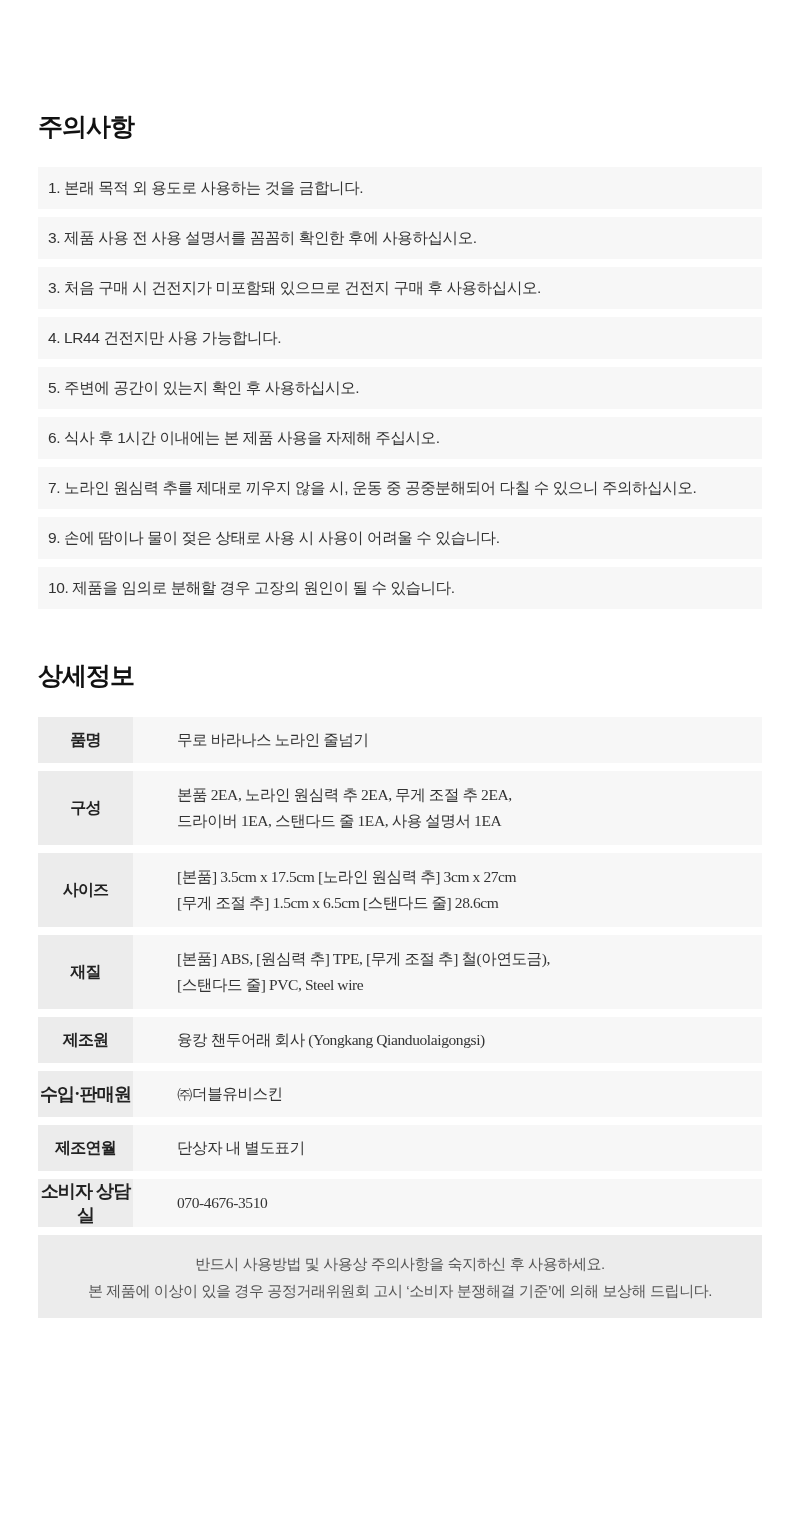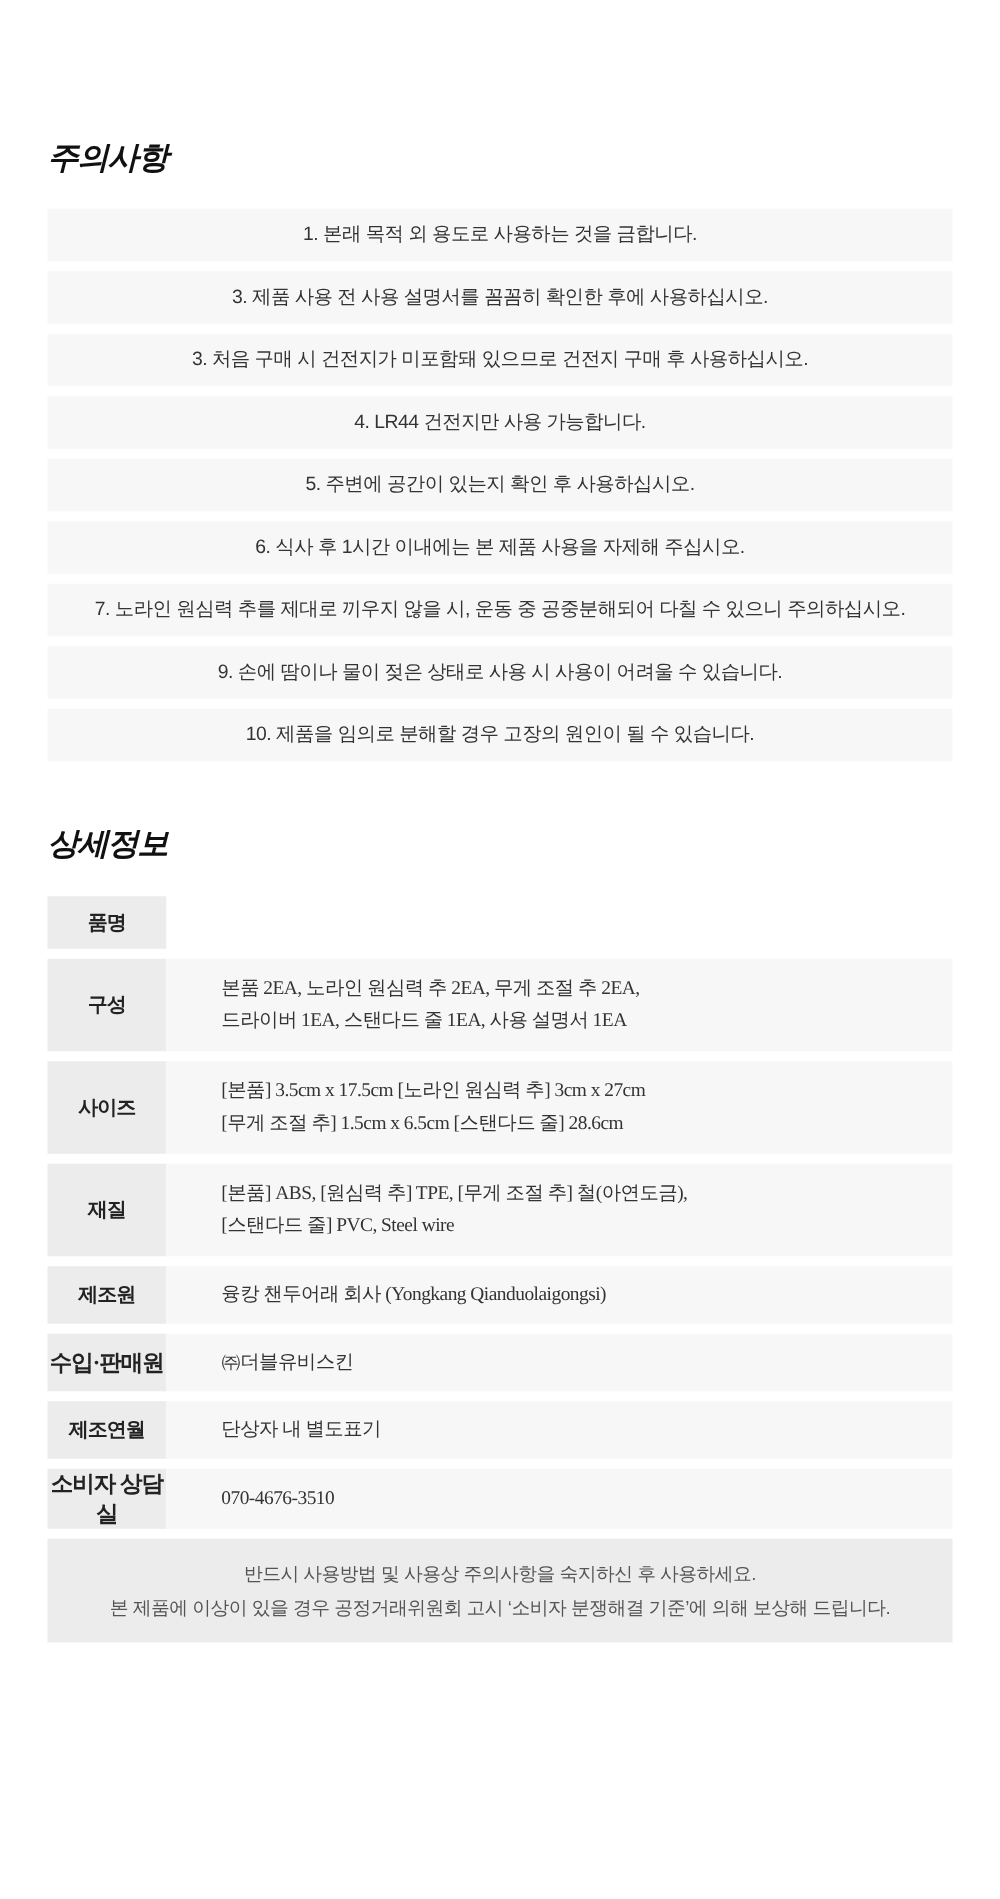--- a/index.html
+++ b/index.html
@@ -22,38 +22,36 @@
   .content {
     padding: 112px 38px 0 38px;
   }
   .section-title {
     margin: 0;
     font-size: 25px;
     line-height: 29px;
     font-weight: 700;
     color: #111111;
     letter-spacing: -1px;
-    font-style: italic;
   }
   
   .note-list {
     margin-top: 26px;
   }
   .note-item {
     background: #f7f7f7;
     height: 42px;
     line-height: 42px;
     padding: 0 10px;
     margin-bottom: 8px;
     font-size: 15.5px;
     color: #333333;
     letter-spacing: -0.4px;
     white-space: nowrap;
     overflow: hidden;
-    text-align: center;
   }
   
   .details-title {
     margin-top: 52px;
   }
   .spec-table {
     margin-top: 27px;
   }
   .spec-row {
     display: flex;
@@ -136,20 +134,23 @@
       <div class="note-item">9. 손에 땀이나 물이 젖은 상태로 사용 시 사용이 어려울 수 있습니다.</div>
       <div class="note-item">10. 제품을 임의로 분해할 경우 고장의 원인이 될 수 있습니다.</div>
     </div>
 
     <h2 class="section-title details-title">상세정보</h2>
 
     <div class="spec-table">
 
       <div class="spec-row">
         <div class="spec-label">품명</div>
+        <div class="spec-value">
+          <div class="spec-line">무로 바라나스 노라인 줄넘기</div>
+        </div>
       </div>
 
       <div class="spec-row tall">
         <div class="spec-label">구성</div>
         <div class="spec-value">
           <div class="spec-line">본품 2EA, 노라인 원심력 추 2EA, 무게 조절 추 2EA,</div>
           <div class="spec-line">드라이버 1EA, 스탠다드 줄 1EA, 사용 설명서 1EA</div>
         </div>
       </div>
 

